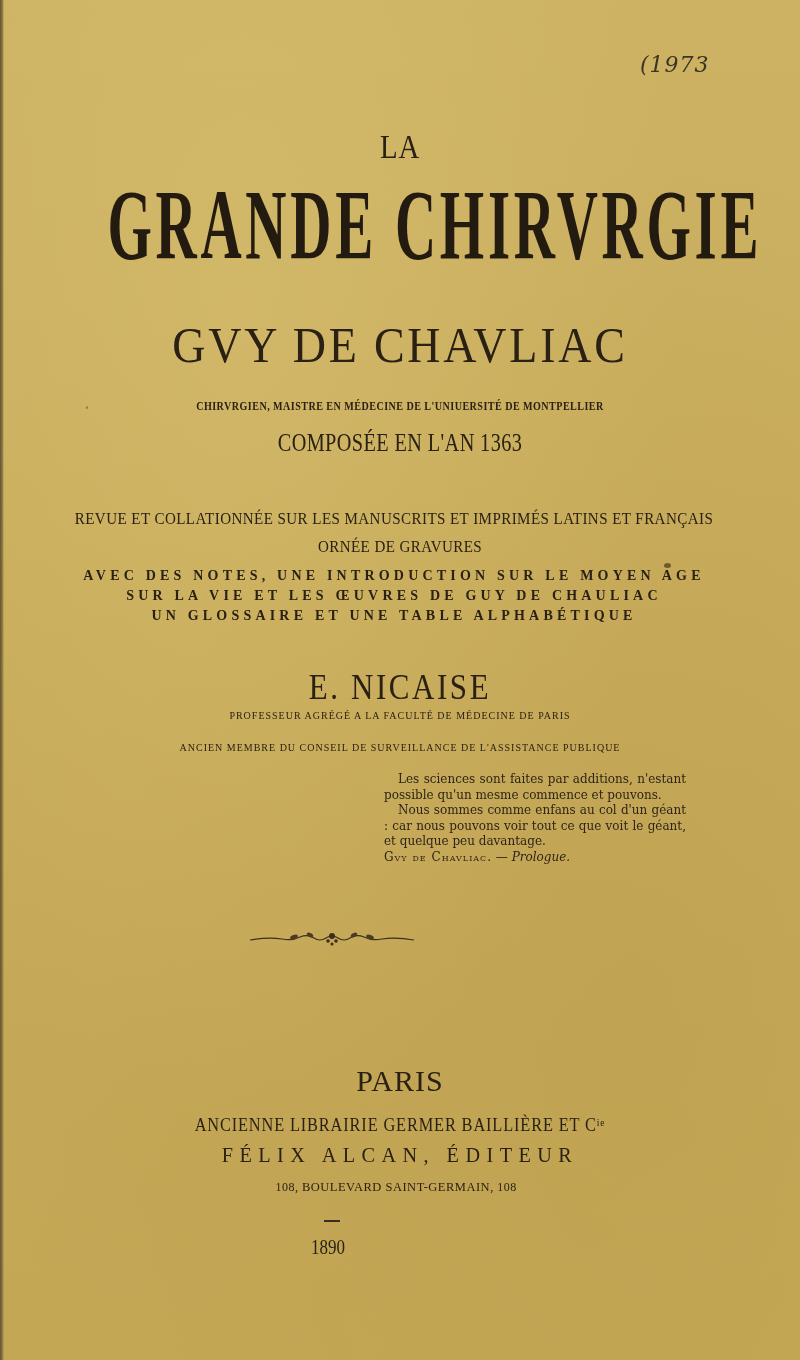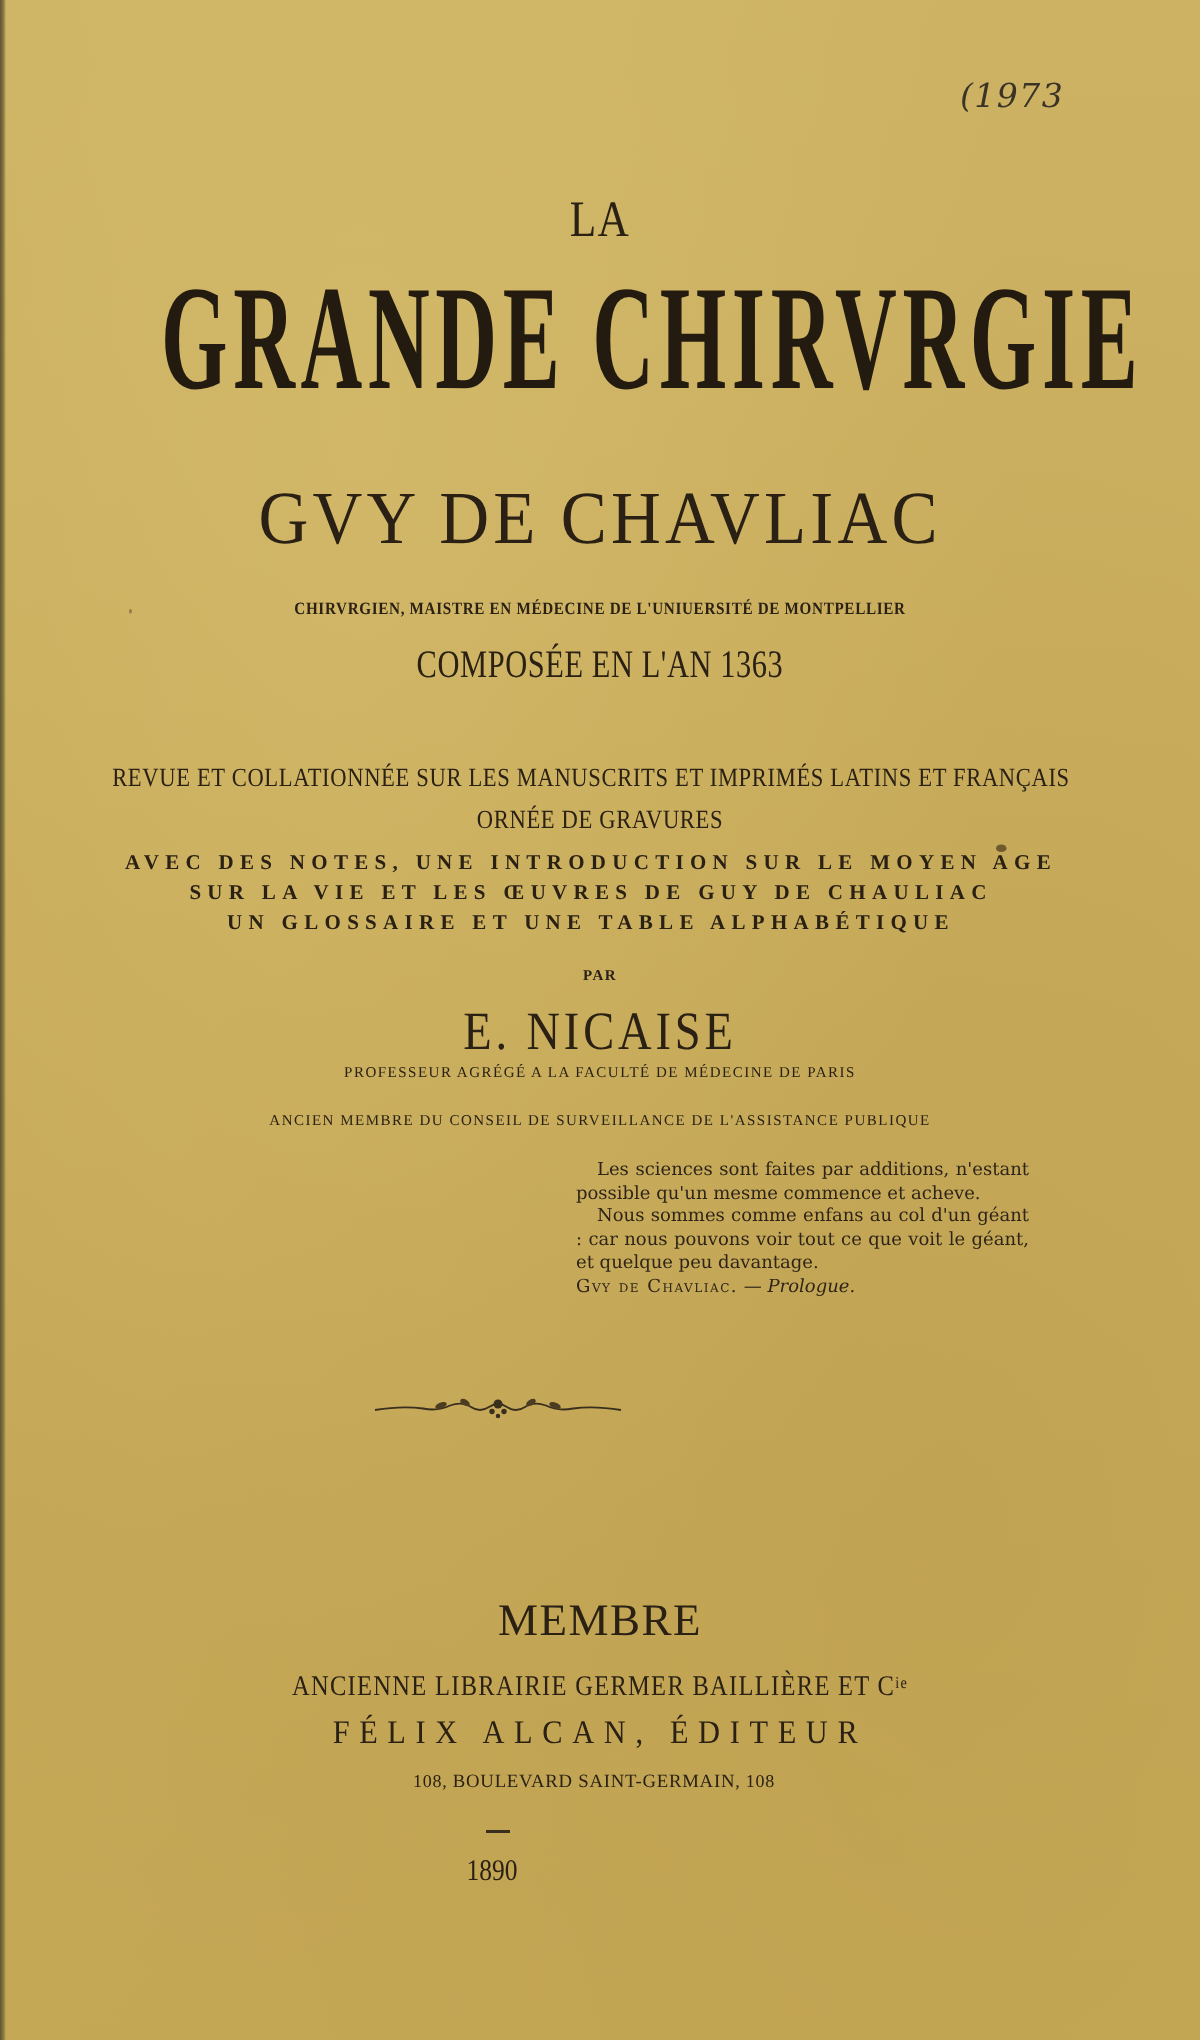--- a/index.html
+++ b/index.html
@@ -233,44 +233,43 @@
   <div class="line author-name">GVY DE CHAVLIAC</div>
   <div class="line author-desc">CHIRVRGIEN, MAISTRE EN MÉDECINE DE L'UNIUERSITÉ DE MONTPELLIER</div>
   <div class="line composed">COMPOSÉE EN L'AN 1363</div>
 
   <div class="line revue">REVUE ET COLLATIONNÉE SUR LES MANUSCRITS ET IMPRIMÉS LATINS ET FRANÇAIS</div>
   <div class="line ornee">ORNÉE DE GRAVURES</div>
   <div class="line wide avec">AVEC DES NOTES, UNE INTRODUCTION SUR LE MOYEN AGE</div>
   <div class="line wide sur">SUR LA VIE ET LES ŒUVRES DE GUY DE CHAULIAC</div>
   <div class="line wide gloss">UN GLOSSAIRE ET UNE TABLE ALPHABÉTIQUE</div>
 
-  <div class="line par">PAR</div>
   <div class="line nicaise">E. NICAISE</div>
   <div class="line cred cred1">PROFESSEUR AGRÉGÉ A LA FACULTÉ DE MÉDECINE DE PARIS</div>
   <div class="line cred cred3">ANCIEN MEMBRE DU CONSEIL DE SURVEILLANCE DE L'ASSISTANCE PUBLIQUE</div>
 
   <div class="epigraph">
-    <p>Les sciences sont faites par additions, n'estant possible qu'un mesme commence et acheve.</p>
+    <p>Les sciences sont faites par additions, n'estant possible qu'un mesme commence et pouvons.</p>
     <p>Nous sommes comme enfans au col d'un géant : car nous pouvons voir tout ce que voit le géant, et quelque peu davantage.</p>
     <p class="attr"><span class="sc">Gvy de Chavliac.</span><span> — </span><i>Prologue.</i></p>
   </div>
 
   <svg class="ornament" viewBox="0 0 168 20">
     <path d="M2 12 Q 20 9 34 11 Q 44 13 52 9 Q 60 6 66 10 Q 72 14 78 10 Q 84 6 90 10 Q 96 14 102 10 Q 108 6 116 9 Q 124 13 134 11 Q 148 9 166 12" fill="none" stroke="#3a2f1d" stroke-width="1.2"></path>
     <ellipse cx="46" cy="9" rx="4" ry="2" fill="#4a3d22" transform="rotate(-20 46 9)"></ellipse>
     <ellipse cx="62" cy="7" rx="3.5" ry="2" fill="#4a3d22" transform="rotate(30 62 7)"></ellipse>
     <ellipse cx="106" cy="7" rx="3.5" ry="2" fill="#4a3d22" transform="rotate(-30 106 7)"></ellipse>
     <ellipse cx="122" cy="9" rx="4" ry="2" fill="#4a3d22" transform="rotate(20 122 9)"></ellipse>
     <circle cx="84" cy="8" r="3" fill="#3a2f1d"></circle>
     <circle cx="80" cy="13" r="1.8" fill="#3a2f1d"></circle>
     <circle cx="88" cy="13" r="1.8" fill="#3a2f1d"></circle>
     <circle cx="84" cy="16" r="1.5" fill="#3a2f1d"></circle>
   </svg>
 
-  <div class="line paris">MEMBRE</div>
+  <div class="line paris">PARIS</div>
   <div class="line librairie"><span>ANCIENNE LIBRAIRIE GERMER BAILLIÈRE ET C</span><sup>ie</sup></div>
   <div class="line alcan">FÉLIX ALCAN, ÉDITEUR</div>
   <div class="line address"><span class="num">108</span><span class="num">, </span><span>BOULEVARD SAINT-GERMAIN</span><span class="num">, </span><span class="num">108</span></div>
   <div class="dash"></div>
   <div class="line year">1890</div>
 
   <div class="speck" style="left:664px;top:563px;width:7px;height:5px;"></div>
   <div class="speck" style="left:86px;top:406px;width:2px;height:3px;opacity:0.6;"></div>
 </div>
 

